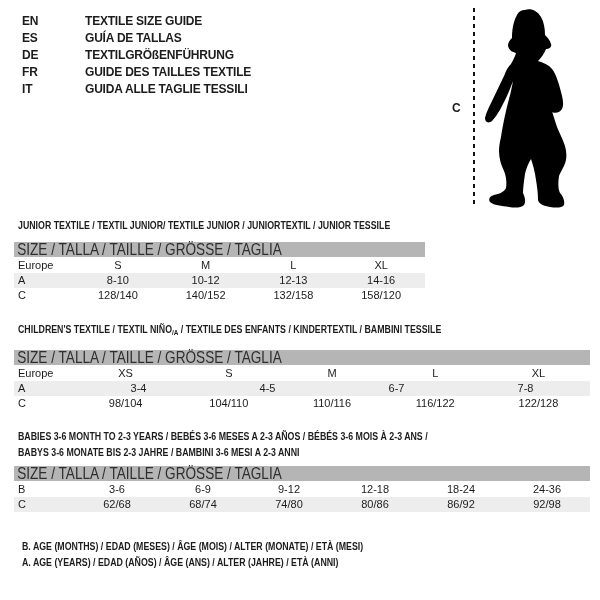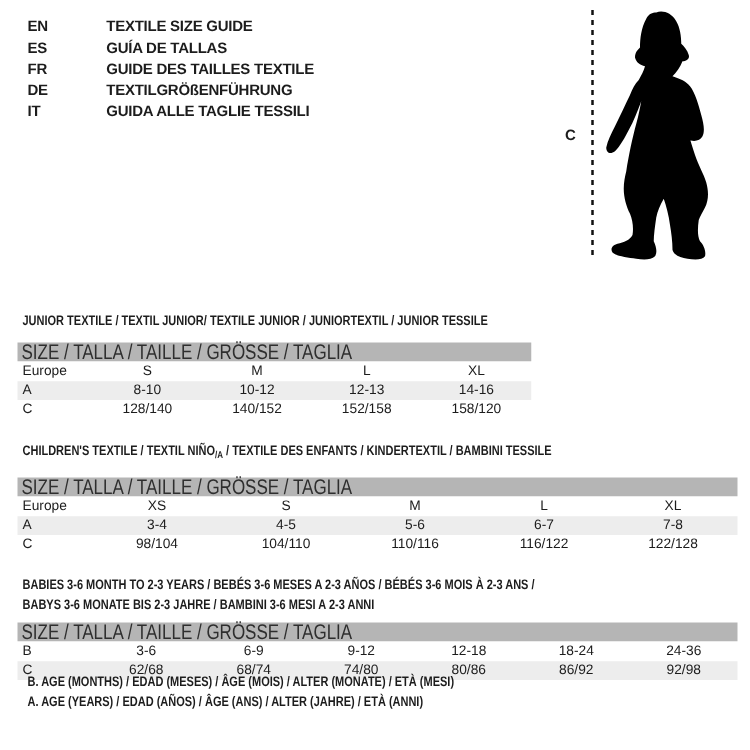--- a/index.html
+++ b/index.html
@@ -13,21 +13,21 @@
   .lang-title{white-space:nowrap;margin-left:25px;}
 
   
   .figure{position:absolute;left:440px;top:0;width:160px;height:215px;}
   .height-label{position:absolute;left:12px;top:101px;font-size:12px;font-weight:bold;}
   .dash-line{position:absolute;left:33px;top:8px;width:2px;height:199px;
              background:repeating-linear-gradient(to bottom,#111 0 4px,transparent 4px 8px);}
   .figure svg{position:absolute;left:40px;top:0;}
 
   
-  .tbl{position:absolute;left:14px;margin-top:32px;}
+  .tbl{position:absolute;left:14px;}
   .tbl-title{position:absolute;left:4px;top:0;font-size:11px;font-weight:bold;line-height:14px;white-space:nowrap;}
   .cond{display:inline-block;transform:scaleX(0.8);transform-origin:0 50%;white-space:nowrap;}
   .subsc{font-size:8px;position:relative;top:2px;}
   .size-bar{position:absolute;left:0;height:15px;width:100%;background:#b5b5b5;color:#2e2e2e;
             font-size:17px;line-height:15px;}
   .size-bar .cond{padding-left:4px;}
   .trow{position:absolute;left:0;height:15px;width:100%;display:flex;font-size:11px;line-height:15px;}
   .trow.shaded{background:#ededed;}
   .row-label{width:56px;padding-left:4px;flex:0 0 auto;}
   .cell{flex:1 1 0;text-align:center;}
@@ -44,26 +44,26 @@
   <div class="lang-block">
     <div class="lang-row">
       <span class="lang-code">EN</span>
       <span class="lang-title">TEXTILE SIZE GUIDE</span>
     </div>
     <div class="lang-row">
       <span class="lang-code">ES</span>
       <span class="lang-title">GUÍA DE TALLAS</span>
     </div>
     <div class="lang-row">
+      <span class="lang-code">DE</span>
+      <span class="lang-title">TEXTILGRÖßENFÜHRUNG</span>
+    </div>
+    <div class="lang-row">
       <span class="lang-code">FR</span>
       <span class="lang-title">GUIDE DES TAILLES TEXTILE</span>
-    </div>
-    <div class="lang-row">
-      <span class="lang-code">DE</span>
-      <span class="lang-title">TEXTILGRÖßENFÜHRUNG</span>
     </div>
     <div class="lang-row">
       <span class="lang-code">IT</span>
       <span class="lang-title">GUIDA ALLE TAGLIE TESSILI</span>
     </div>
   </div>
 
   <div class="figure">
     <span class="height-label">C</span>
     <div class="dash-line"></div>
@@ -131,41 +131,40 @@
       <span class="row-label">A</span>
       <span class="cell">8-10</span>
       <span class="cell">10-12</span>
       <span class="cell">12-13</span>
       <span class="cell">14-16</span>
     </div>
     <div class="trow" style="top:70px;">
       <span class="row-label">C</span>
       <span class="cell">128/140</span>
       <span class="cell">140/152</span>
-      <span class="cell">152/158</span>
+      <span class="cell">132/158</span>
       <span class="cell">158/120</span>
     </div>
   </div>
 
   <div class="tbl" style="top:322px;width:576px;height:90px;">
     <div class="tbl-title"><span class="cond"><span>CHILDREN'S TEXTILE / TEXTIL NIÑO</span><span class="subsc">/A</span><span> / TEXTILE DES ENFANTS / KINDERTEXTIL / BAMBINI TESSILE</span></span></div>
     <div class="size-bar" style="top:28px;"><span class="cond">SIZE / TALLA / TAILLE / GRÖSSE / TAGLIA</span></div>
     <div class="trow" style="top:44px;">
       <span class="row-label">Europe</span>
       <span class="cell">XS</span>
       <span class="cell">S</span>
       <span class="cell">M</span>
       <span class="cell">L</span>
       <span class="cell">XL</span>
     </div>
     <div class="trow shaded" style="top:59px;">
       <span class="row-label">A</span>
       <span class="cell">3-4</span>
       <span class="cell">4-5</span>
-      <span class="cell">5-6</span>
       <span class="cell">6-7</span>
       <span class="cell">7-8</span>
     </div>
     <div class="trow" style="top:74px;">
       <span class="row-label">C</span>
       <span class="cell">98/104</span>
       <span class="cell">104/110</span>
       <span class="cell">110/116</span>
       <span class="cell">116/122</span>
       <span class="cell">122/128</span>

